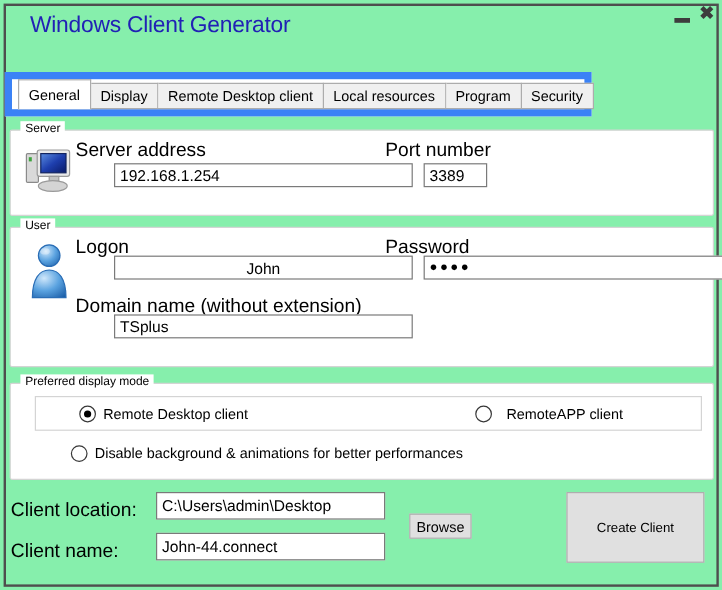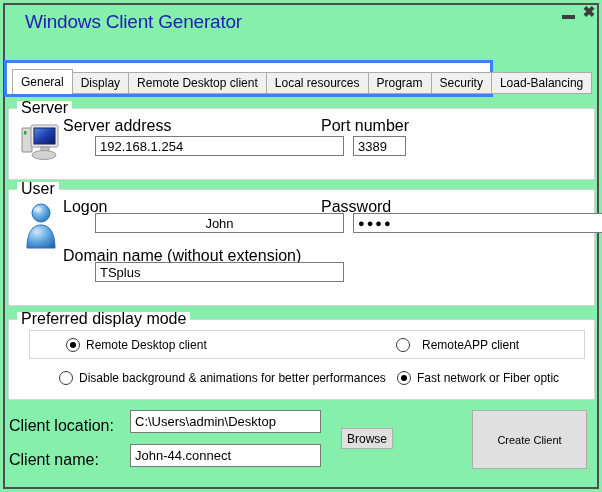--- a/index.html
+++ b/index.html
@@ -20,40 +20,40 @@
     background:#3d3d3d; cursor:pointer;
   }
   .close-btn {
     position:absolute; left:579px; top:2px; width:20px; height:20px;
     font-size:15px; font-weight:bold; color:#3d3d3d; line-height:20px;
     text-align:center; cursor:pointer;
   }
   
   .tab-highlight {
     position:absolute; left:4px; top:60px; width:489px; height:37px;
-    border:3px solid #3b82f6; box-sizing:border-box; background:#fff;
+    border:6px solid #3b82f6; box-sizing:border-box; background:#fff;
     display:flex; align-items:flex-end; padding-left:5px;
   }
   .tabs-row { display:flex; align-items:flex-end; border-bottom:1px solid #acacac; }
   .tab {
     height:20px; padding:0 8px; background:#f0f0f0;
     border:1px solid #acacac; border-bottom:none; border-left:none;
     font-size:12px; line-height:20px; white-space:nowrap; cursor:pointer;
   }
   .tab:first-child { border-left:1px solid #acacac; }
   .tab.selected {
     background:#fff; height:24px; line-height:24px; margin-bottom:-1px;
     border-left:1px solid #acacac; position:relative; z-index:2;
   }
   .tab.selected + .tab { border-left:none; }
   
   .groupbox { position:absolute; border:1px solid #d4d4d4; border-radius:2px; background:#fff; }
   .gb-title {
     position:absolute; top:-8px; left:8px; background:#fff; padding:0 4px;
-    font-size:16px; line-height:14px;
+    font-size:10px; line-height:14px;
   }
   .gb-server { left:8px; top:108px; width:585px; height:70px; }
   .gb-user   { left:8px; top:189px; width:585px; height:115px; }
   .gb-pref   { left:8px; top:319px; width:585px; height:79px; }
   .field-label { position:absolute; font-size:16px; white-space:nowrap; }
   .textbox {
     position:absolute; height:20px; border:1px solid #7a7a7a; background:#fff;
     font-family:"Liberation Sans", sans-serif; font-size:13px; padding:0 4px;
     box-sizing:border-box; color:#000;margin-left:32px;
   }
@@ -99,21 +99,20 @@
   <div class="close-btn">✖</div>
 
   <div class="tab-highlight">
     <div class="tabs-row">
       <div class="tab selected">General</div>
       <div class="tab">Display</div>
       <div class="tab">Remote Desktop client</div>
       <div class="tab">Local resources</div>
       <div class="tab">Program</div>
       <div class="tab">Security</div>
-      <div class="tab">Load-Balancing</div>
     </div>
   </div>
 
   <div class="groupbox gb-server">
     <span class="gb-title">Server</span>
     <span class="icon-box" style="left:10px; top:12px;">
       <svg width="42" height="42" viewBox="0 0 42 42">
         <defs>
           <linearGradient id="scr" x1="0" y1="0" x2="1" y2="1">
             <stop offset="0" stop-color="#5b8de0"></stop>
@@ -168,24 +167,20 @@
       </div>
       <div class="radio-item" style="left:366px; top:7px;gap:12px;">
         <span class="radio"></span>
         <span class="radio-label">RemoteAPP client</span>
       </div>
     </div>
     <div class="radio-item" style="left:50px; top:51px;">
       <span class="radio"></span>
       <span class="radio-label">Disable background &amp; animations for better performances</span>
     </div>
-    <div class="radio-item" style="left:388px; top:51px;">
-      <span class="radio checked"></span>
-      <span class="radio-label">Fast network or Fiber optic</span>
-    </div>
   </div>
 
   <span class="field-label lbl-location">Client location:</span>
   <input class="textbox in-location" value="C:\Users\admin\Desktop" style="">
   <div class="btn btn-browse">Browse</div>
   <span class="field-label lbl-name">Client name:</span>
   <input class="textbox in-name" value="John-44.connect" style="">
   <div class="btn btn-create">Create Client</div>
 </div>
 

